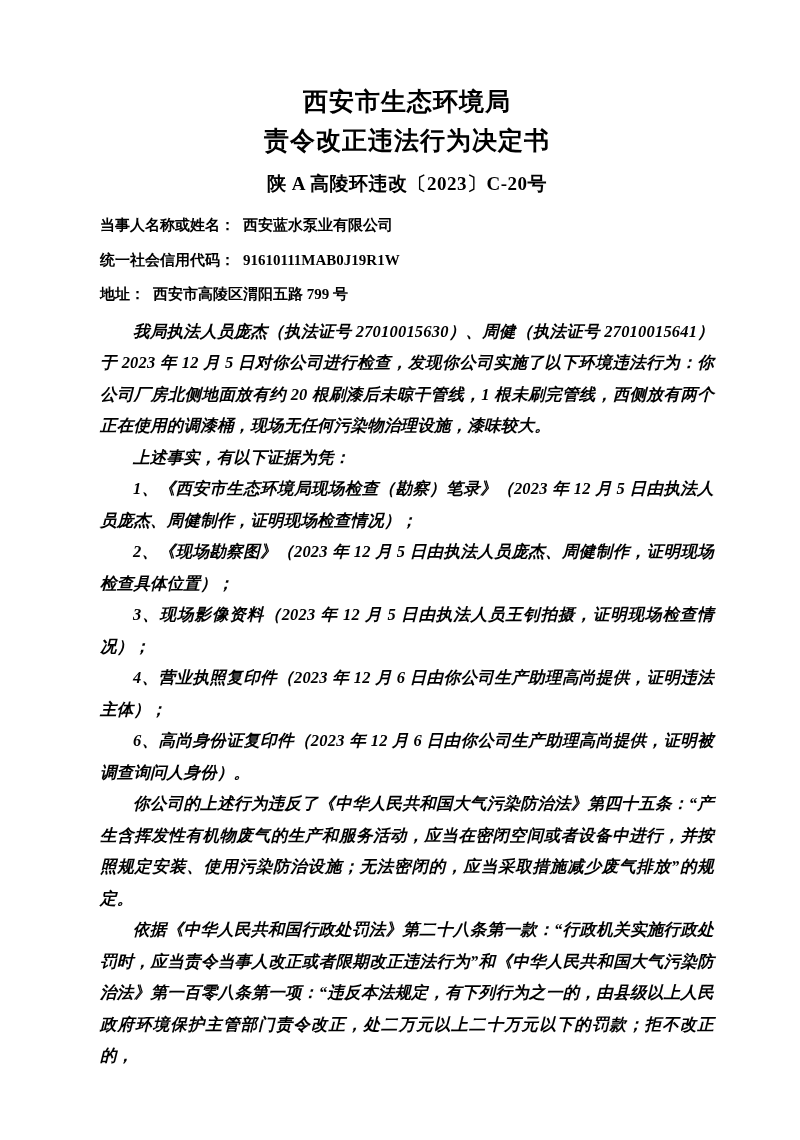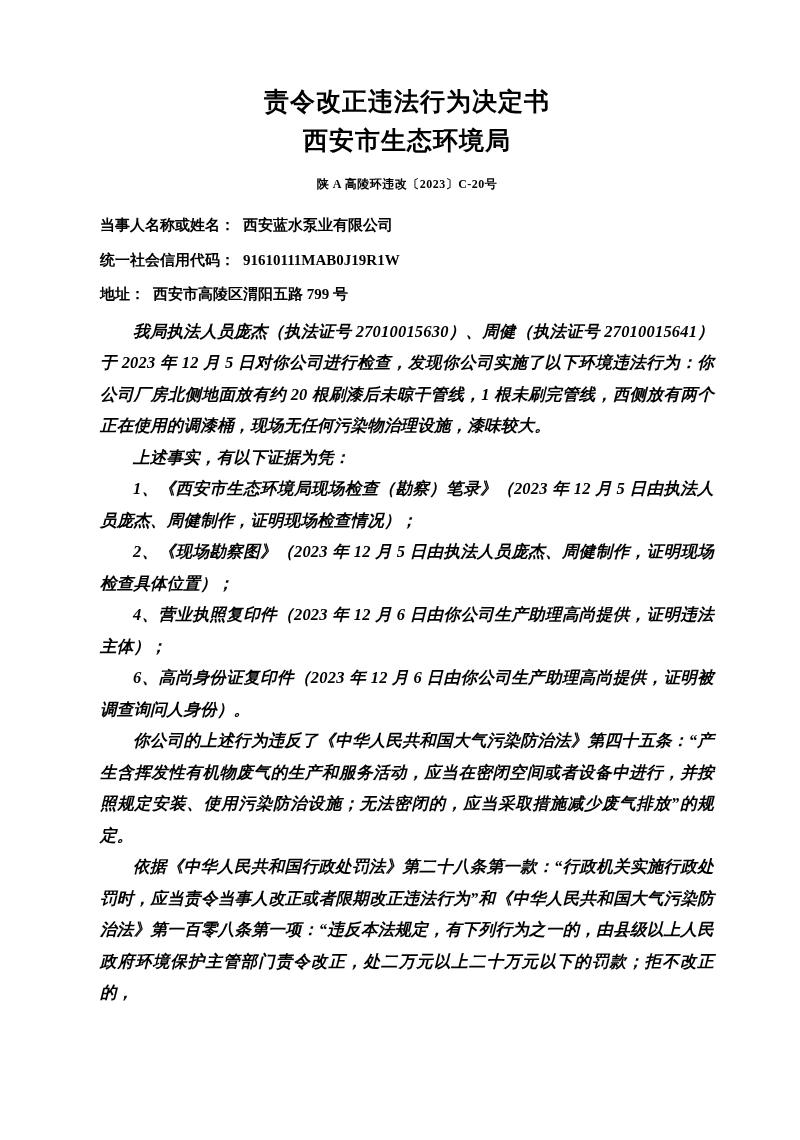--- a/index.html
+++ b/index.html
@@ -20,21 +20,21 @@
     text-align: center;
     font-family: "Liberation Sans", "DejaVu Sans", sans-serif;
     font-weight: 700;
     font-size: 25px;
     line-height: 39px;
     letter-spacing: 1px;
   }
   .doc-number {
     text-align: center;
     font-weight: 600;
-    font-size: 12px;
+    font-size: 19px;
     line-height: 24px;
     margin-top: 12px;
     letter-spacing: 0.5px;
   }
   .fields {
     margin-top: 12px;
   }
   .field-line {
     font-size: 15px;
     font-weight: 600;
@@ -54,41 +54,42 @@
     text-align: justify;
     letter-spacing: 0.2px;
     font-style: italic;
   }
 </style>
 </head>
 <body>
 
 <div class="page">
 
+  <div class="title">西安市生态环境局</div>
   <div class="title">责令改正违法行为决定书</div>
-  <div class="title">西安市生态环境局</div>
 
   <div class="doc-number">陕 A 高陵环违改〔2023〕C-20号</div>
 
   <div class="fields">
     <div class="field-line">
       <span class="field-label">当事人名称或姓名：</span><span class="field-value">西安蓝水泵业有限公司</span>
     </div>
     <div class="field-line">
       <span class="field-label">统一社会信用代码：</span><span class="field-value">91610111MAB0J19R1W</span>
     </div>
     <div class="field-line">
       <span class="field-label">地址：</span><span class="field-value">西安市高陵区渭阳五路 799 号</span>
     </div>
   </div>
 
   <div class="body-text">
     <p>我局执法人员庞杰（执法证号 27010015630）、周健（执法证号 27010015641）于 2023 年 12 月 5 日对你公司进行检查，发现你公司实施了以下环境违法行为：你公司厂房北侧地面放有约 20 根刷漆后未晾干管线，1 根未刷完管线，西侧放有两个正在使用的调漆桶，现场无任何污染物治理设施，漆味较大。</p>
     <p>上述事实，有以下证据为凭：</p>
     <p>1、《西安市生态环境局现场检查（勘察）笔录》（2023 年 12 月 5 日由执法人员庞杰、周健制作，证明现场检查情况）；</p>
     <p>2、《现场勘察图》（2023 年 12 月 5 日由执法人员庞杰、周健制作，证明现场检查具体位置）；</p>
+    <p>3、现场影像资料（2023 年 12 月 5 日由执法人员王钊拍摄，证明现场检查情况）；</p>
     <p>4、营业执照复印件（2023 年 12 月 6 日由你公司生产助理高尚提供，证明违法主体）；</p>
     <p>6、高尚身份证复印件（2023 年 12 月 6 日由你公司生产助理高尚提供，证明被调查询问人身份）。</p>
     <p>你公司的上述行为违反了《中华人民共和国大气污染防治法》第四十五条：“产生含挥发性有机物废气的生产和服务活动，应当在密闭空间或者设备中进行，并按照规定安装、使用污染防治设施；无法密闭的，应当采取措施减少废气排放”的规定。</p>
     <p>依据《中华人民共和国行政处罚法》第二十八条第一款：“行政机关实施行政处罚时，应当责令当事人改正或者限期改正违法行为”和《中华人民共和国大气污染防治法》第一百零八条第一项：“违反本法规定，有下列行为之一的，由县级以上人民政府环境保护主管部门责令改正，处二万元以上二十万元以下的罚款；拒不改正的，</p>
   </div>
 
 </div>
 
 </body></html>

